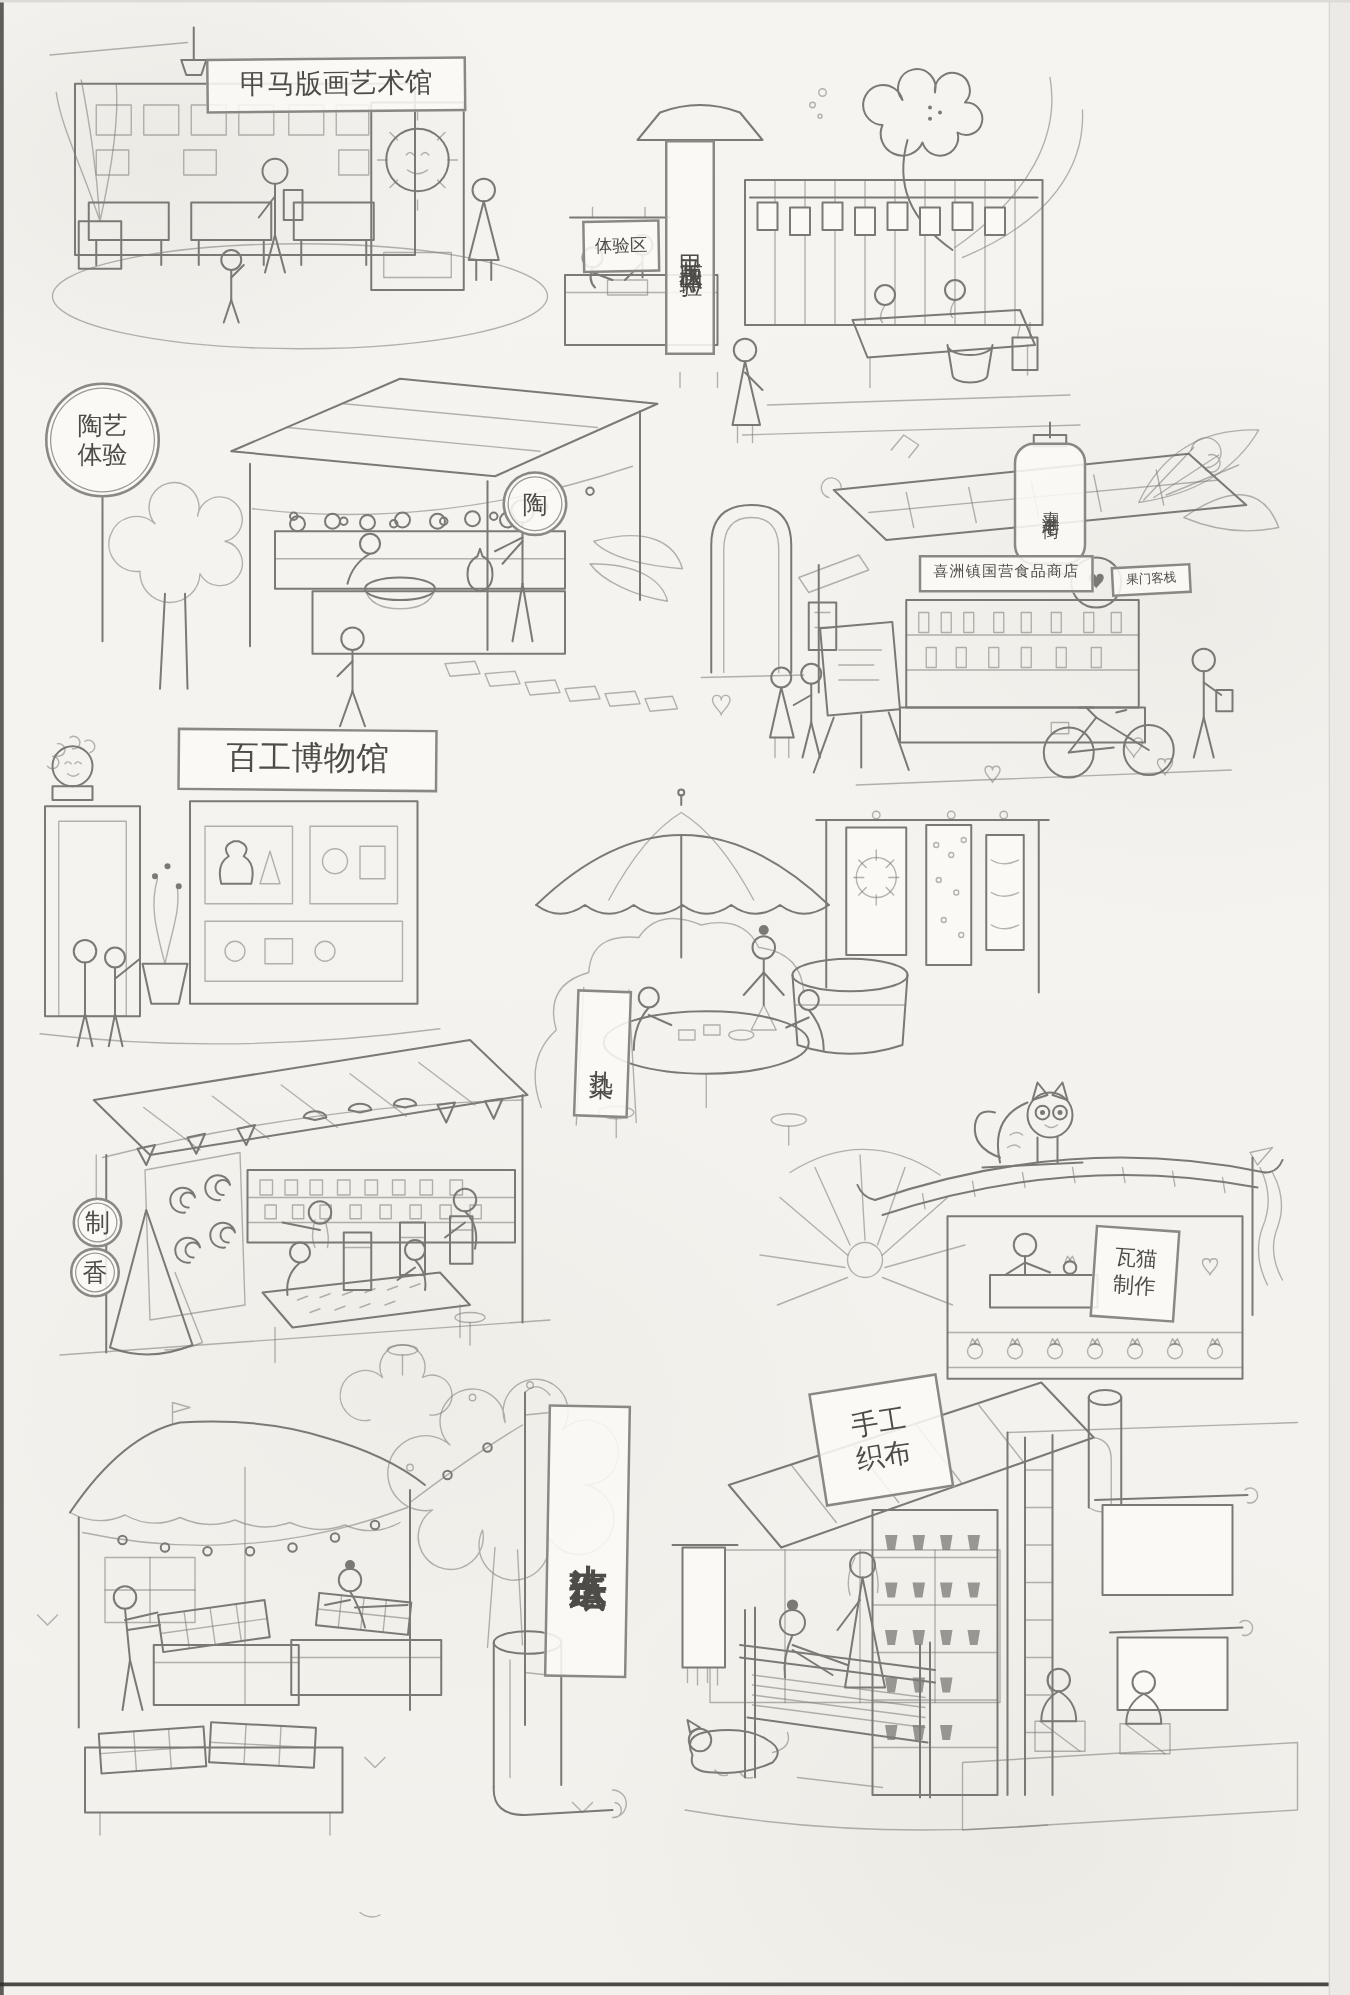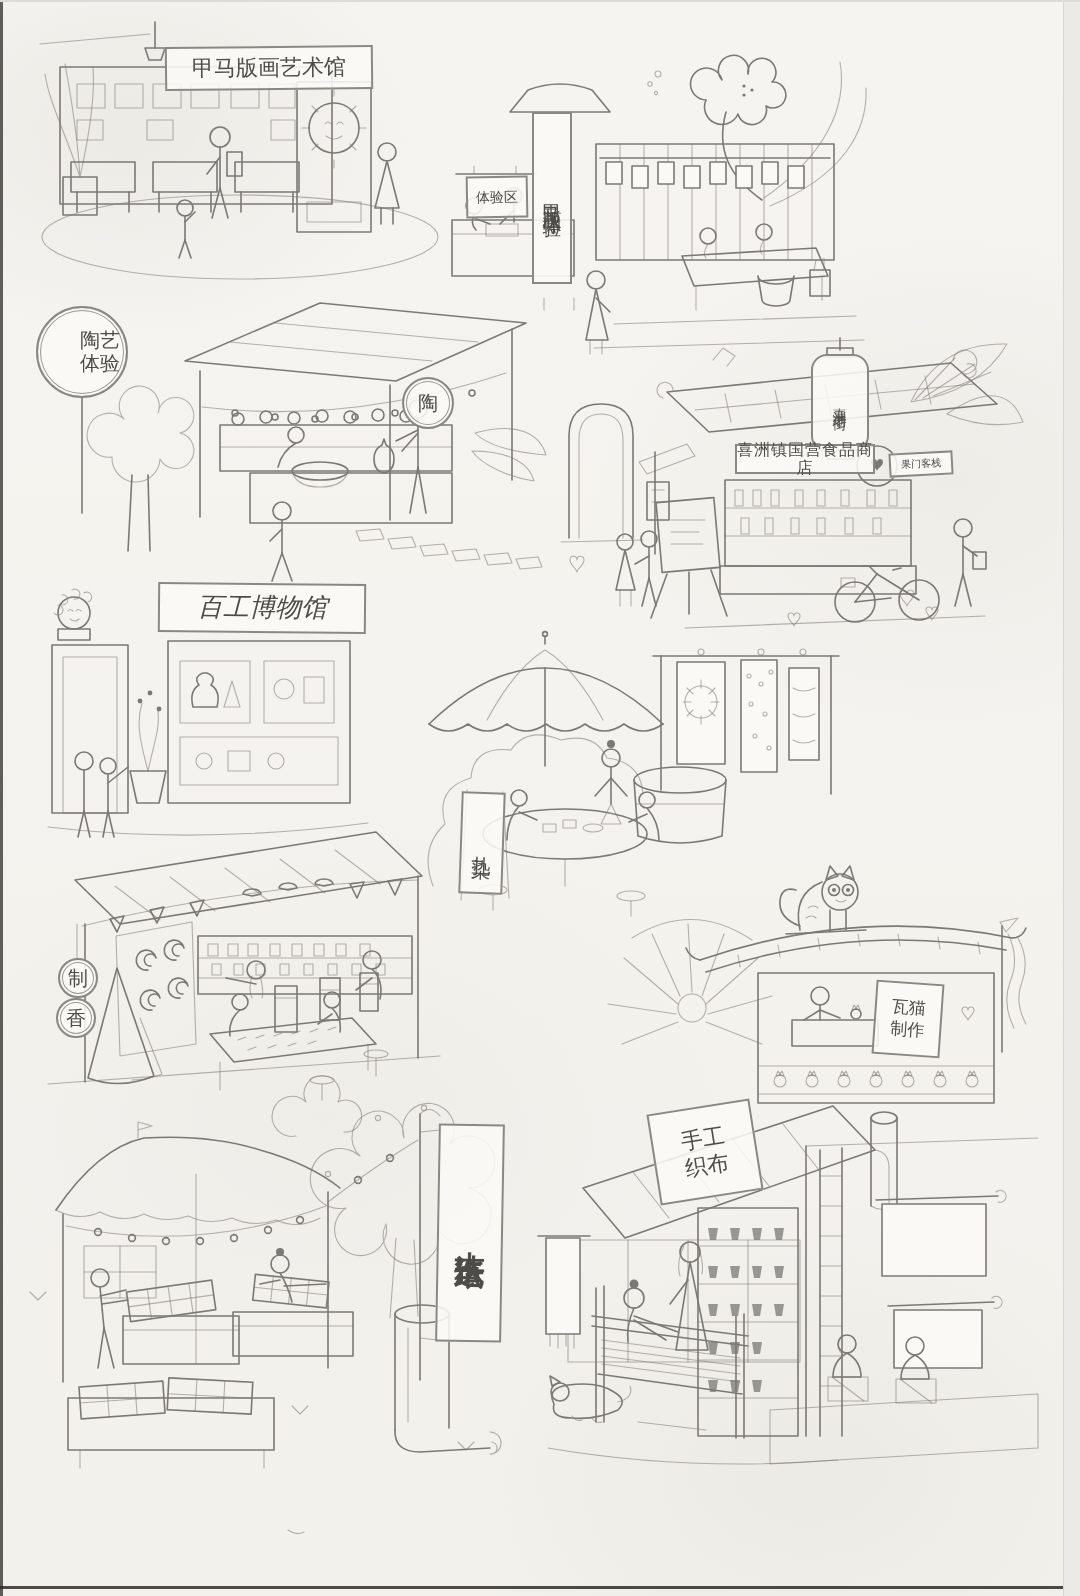--- a/index.html
+++ b/index.html
@@ -271,21 +271,21 @@
       </g>
       <g class="lt">
         <polygon points="336,246 360,244 364,254 340,256"></polygon>
           <polygon points="368,254 392,252 396,262 372,264"></polygon>
         <polygon points="400,261 424,259 428,269 404,271"></polygon>
           <polygon points="432,266 456,264 460,274 436,276"></polygon>
         <polygon points="464,270 488,268 492,278 468,280"></polygon>
           <polygon points="496,274 518,272 522,282 500,284"></polygon>
       </g>
     </svg>
-    <div class="board round" style="left:16px;top:21px;width:92px;height:92px;font-size:20px;justify-content:flex-end;">
+    <div class="board round" style="left:16px;top:21px;width:92px;height:92px;font-size:20px;">
       <span style="width:52px;">陶艺体验</span>
     </div>
     <div class="board round" style="left:382px;top:92px;width:52px;height:52px;font-size:20px;">
       <span>陶</span>
     </div>
   </div>
 
   <div class="scene" style="left:555px;top:330px;width:472px;height:302px;">
     <svg class="sk" width="472" height="302" viewBox="0 0 472 302">
       <g class="lt">
@@ -382,29 +382,29 @@
       </g>
       <g>
         <circle cx="322" cy="136" r="20"></circle>
         <path d="M316,132 c0,-4 6,-4 6,0 c0,-4 6,-4 6,0 c0,4 -6,7 -6,9 c0,-2 -6,-5 -6,-9 z" class="ink"></path>
       </g>
       <polyline points="130,298 430,286" class="lt"></polyline>
     </svg>
     <div class="board vtext" style="left:256px;top:24px;width:58px;height:98px;font-size:14px;border-radius:16px;">
       <span>喜洲老街</span>
     </div>
-    <div class="board" style="left:180px;top:114px;width:140px;height:30px;font-size:16px;letter-spacing:1px;">
+    <div class="board" style="left:180px;top:114px;width:140px;height:30px;font-size:12px;letter-spacing:1px;font-family:Liberation Mono, monospace;">
       <span>喜洲镇国营食品商店</span>
     </div>
     <div class="board" style="left:334px;top:122px;width:64px;height:24px;font-size:10px;transform:rotate(-3deg);">
       <span>果门客栈</span>
     </div>
   </div>
 
-  <div class="scene" style="left:28px;top:565px;width:352px;height:276px;font-style:italic;">
+  <div class="scene" style="left:12px;top:565px;width:352px;height:276px;">
     <svg class="sk" width="352" height="276" viewBox="0 0 352 276">
       <g>
         <circle cx="46" cy="48" r="16"></circle>
         <path d="M30,40 a5,5 0 1 1 -4,8 M34,30 a5,5 0 1 1 -2,9 M44,25 a5,5 0 1 1 2,9 M56,28 a5,5 0 1 1 4,9" class="lt"></path>
         <path d="M40,46 q2,-3 5,0 M48,46 q2,-3 5,0 M42,54 q5,4 9,0" class="lt"></path>
         <rect x="30" y="64" width="32" height="11"></rect>
       </g>
       <g>
         <rect x="24" y="80" width="76" height="168"></rect>
           <rect x="35" y="92" width="54" height="156" class="lt"></rect>

